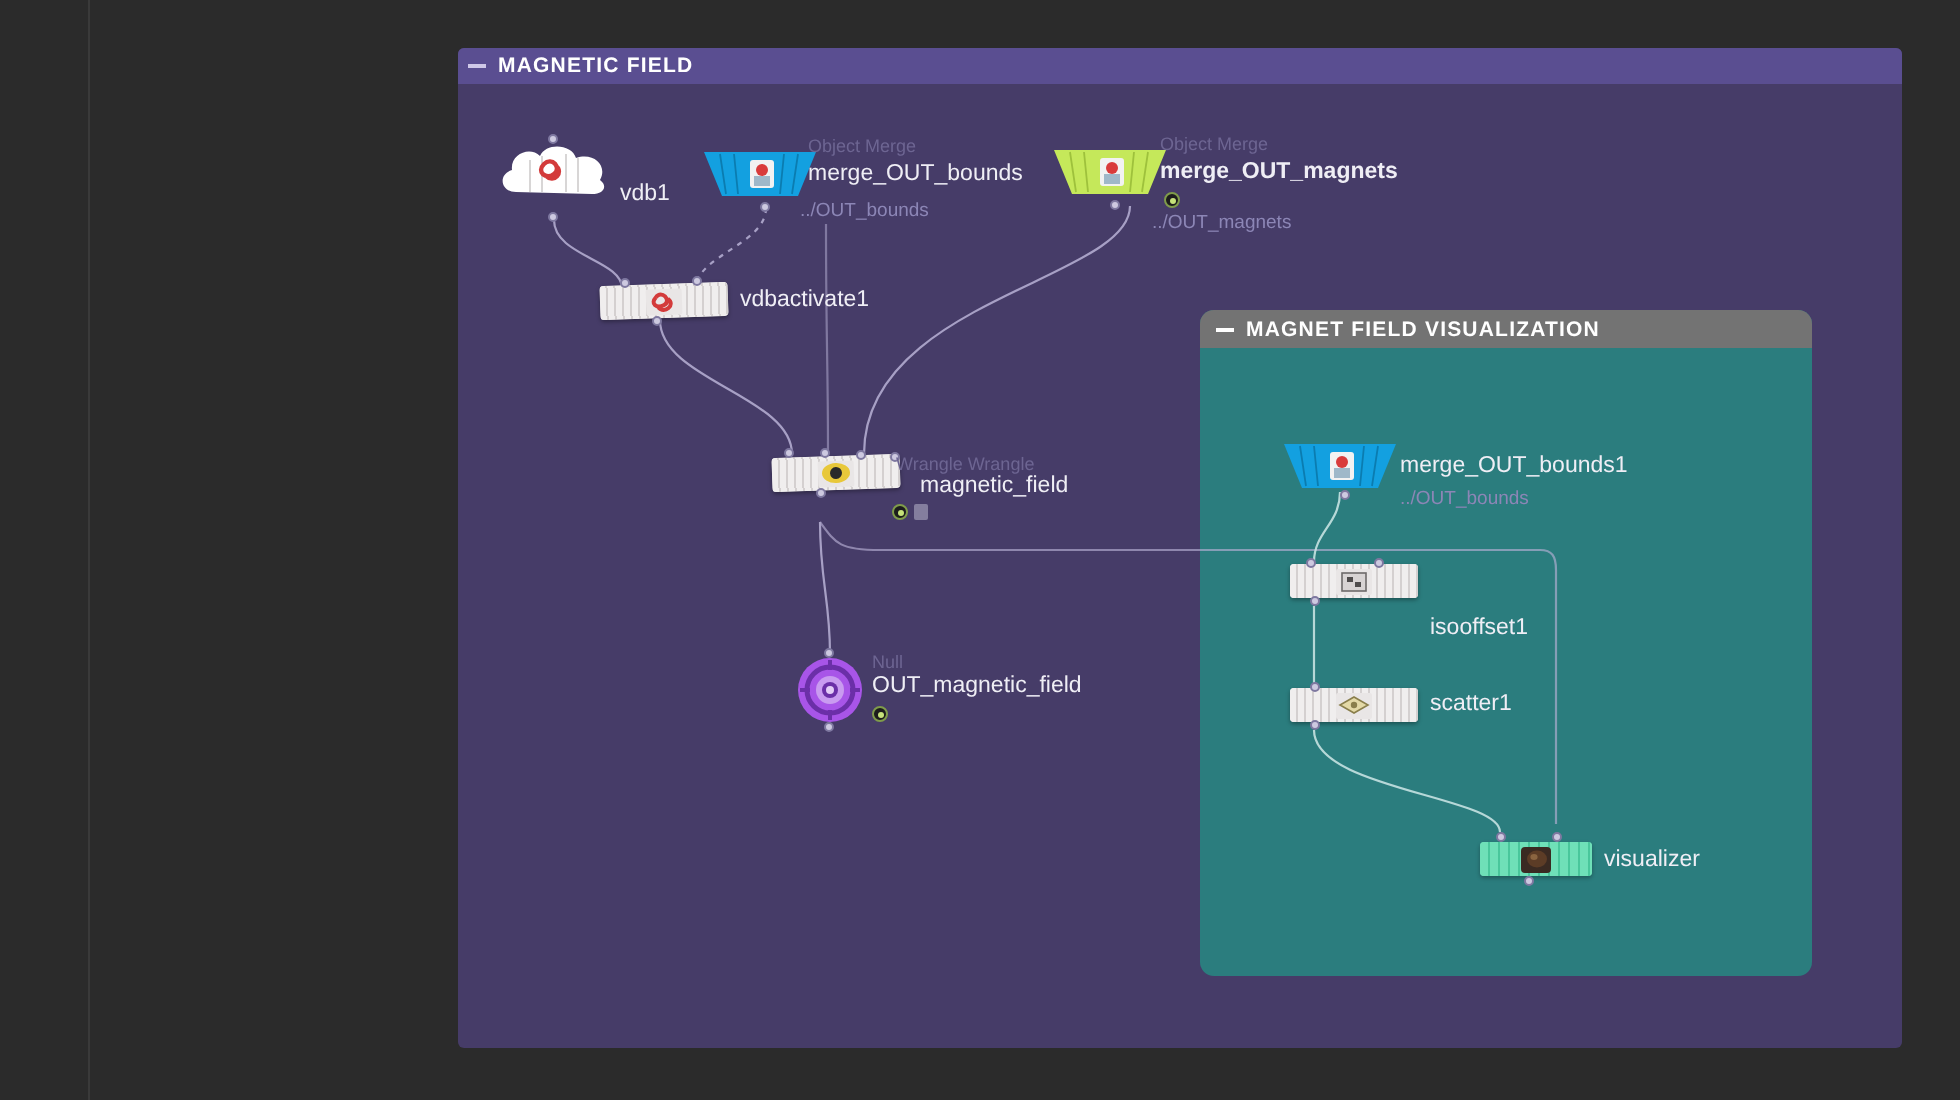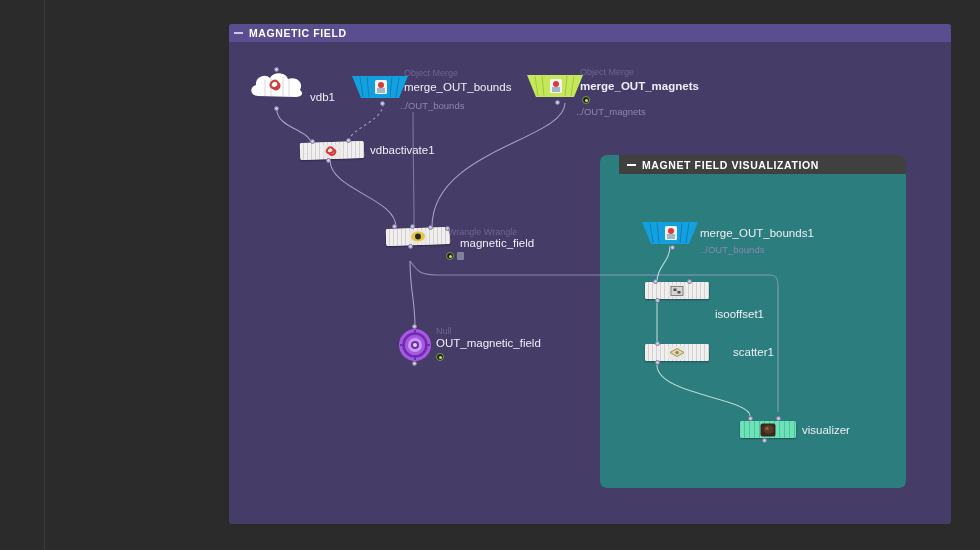--- a/index.html
+++ b/index.html
@@ -42,22 +42,22 @@
   
   .subnet-panel {
     position: absolute; left: 600px; top: 155px;
     width: 306px; height: 333px;
     background: #2b7d7e;
     border-radius: 7px;
     overflow: hidden;
   }
   .subnet-header {
     position: absolute; left: 0; top: 0; width: 100%; height: 19px;
-    background: #404040;
-    display: flex; align-items: center; padding-left: 8px; margin-left: 19px;
+    background: #737373;
+    display: flex; align-items: center; padding-left: 8px;
   }
   .subnet-header .collapse-icon { background: #ffffff; }
   .subnet-title {
     font-size: 10.5px; font-weight: bold; color: #ffffff;
     letter-spacing: 0.6px; white-space: nowrap;
   }
 
   
   .wire-layer {
     position: absolute; left: 0; top: 0; width: 980px; height: 550px;
@@ -363,21 +363,21 @@
       <div class="stripes"></div>
       <div class="glyph">
         <svg width="16" height="10" viewBox="0 0 16 10">
           <path d="M8 1 L15 5 L8 9 L1 5 Z" fill="#e3d9a6" stroke="#8a7f4c" stroke-width="0.8"></path>
           <circle cx="8" cy="5" r="1.6" fill="#8a7f4c"></circle>
         </svg>
       </div>
     </div>
     <div class="port" style="left:10px; top:-3px;"></div>
     <div class="port" style="left:10px; top:16px;"></div>
-    <div class="node-label" style="left:88px; top:2px;">scatter1</div>
+    <div class="node-label" style="left:70px; top:2px;">scatter1</div>
   </div>
 
   <div class="node" style="left:740px; top:421px; width:56px; height:18px;">
     <div class="viz-body">
       <div class="stripes-v"></div>
       <div class="glyph">
         <svg width="12" height="10" viewBox="0 0 12 10">
           <ellipse cx="6" cy="5" rx="5" ry="4.2" fill="#5c3c26"></ellipse>
           <ellipse cx="4.5" cy="4" rx="1.8" ry="1.5" fill="#8a6440"></ellipse>
         </svg>

